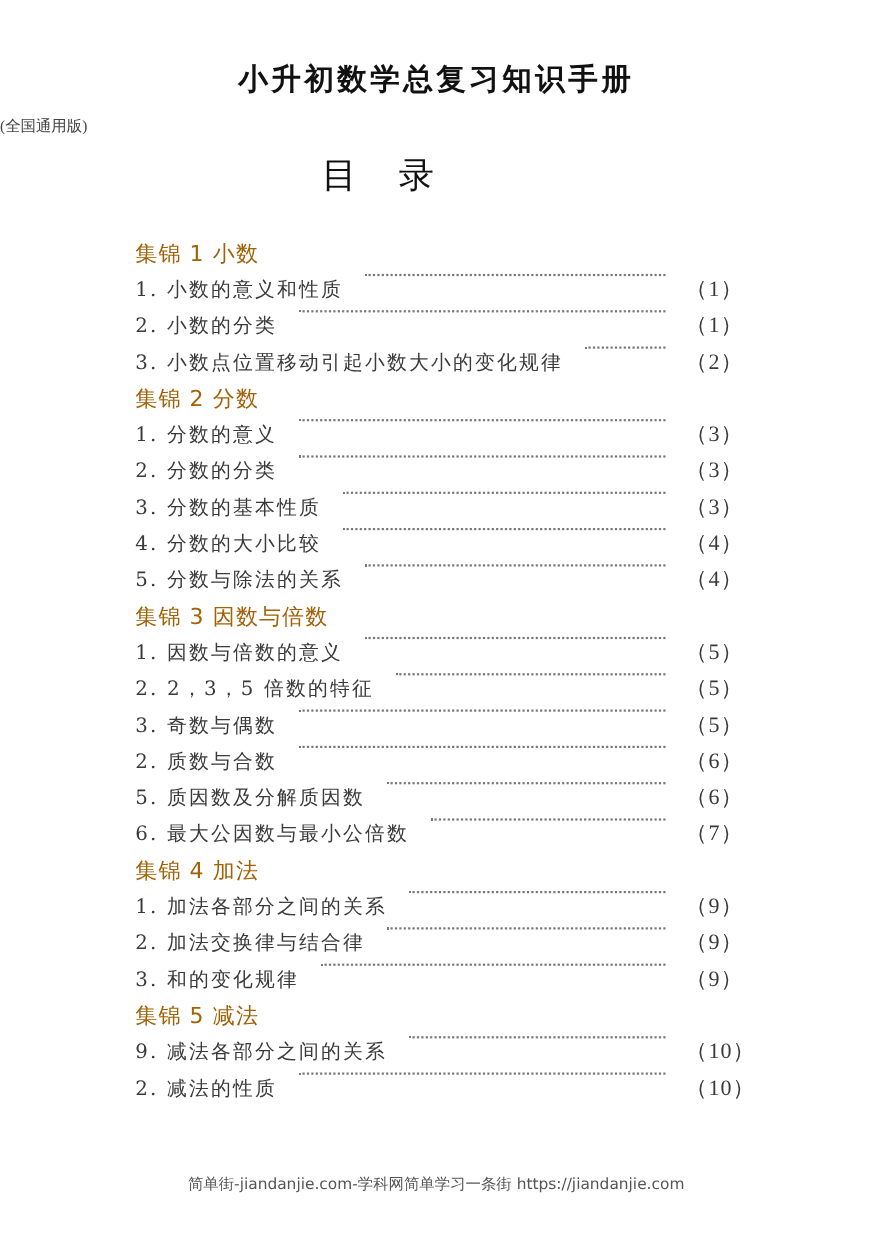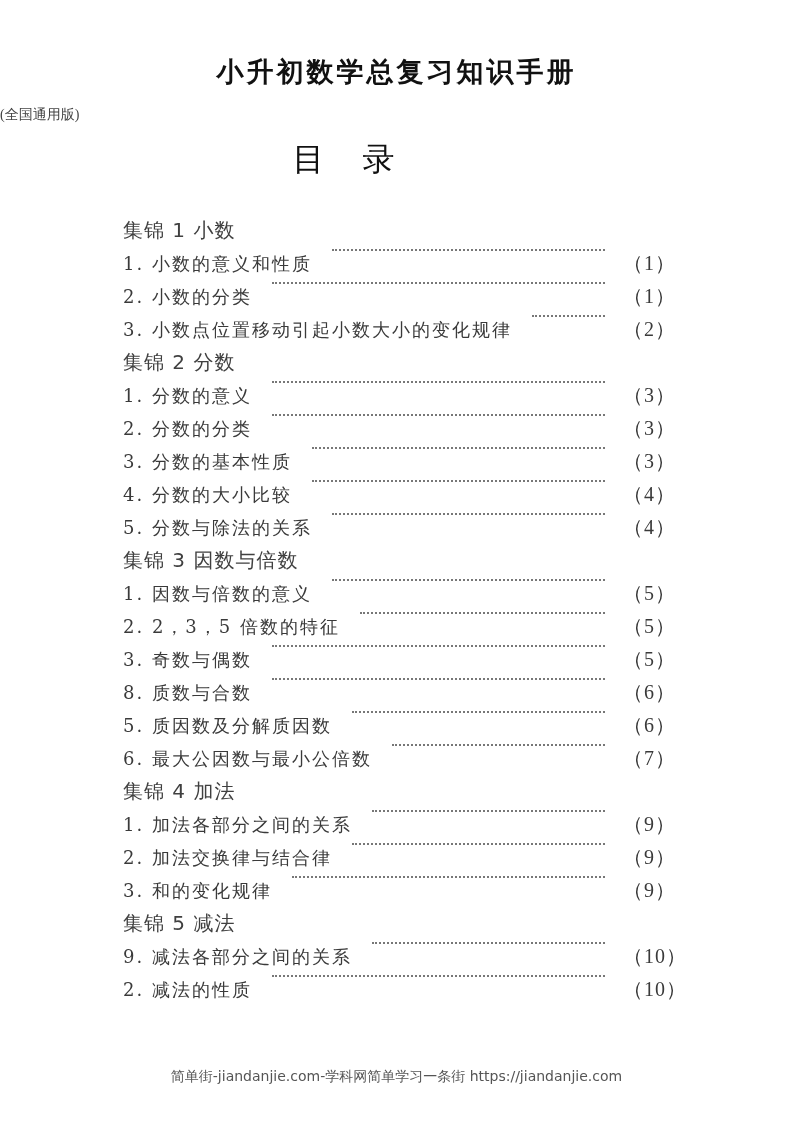--- a/index.html
+++ b/index.html
@@ -50,21 +50,21 @@
       position: absolute;
       top: 214px;
       left: 123px;
       width: 548px;
     }
     .section-title {
       height: 33px;
       line-height: 33px;
       font-family: "DejaVu Sans", "Liberation Sans", sans-serif;
       font-size: 20px;
-      color: #404040;
+      color: #a16207;
       letter-spacing: 1px;
     }
     .entry {
       height: 33px;
       line-height: 33px;
       display: flex;
       align-items: flex-start;
       font-family: "DejaVu Serif", "Liberation Serif", serif;
       font-size: 18px;
       color: #3a3a3a;
@@ -163,21 +163,21 @@
     <span class="label">2.  2，3，5 倍数的特征</span>
     <span class="dots"></span>
     <span class="page">（5）</span>
   </div>
   <div class="entry">
     <span class="label">3. 奇数与偶数</span>
     <span class="dots"></span>
     <span class="page">（5）</span>
   </div>
   <div class="entry">
-    <span class="label">8. 质数与合数</span>
+    <span class="label">2. 质数与合数</span>
     <span class="dots"></span>
     <span class="page">（6）</span>
   </div>
   <div class="entry">
     <span class="label">5. 质因数及分解质因数</span>
     <span class="dots"></span>
     <span class="page">（6）</span>
   </div>
   <div class="entry">
     <span class="label">6. 最大公因数与最小公倍数</span>

